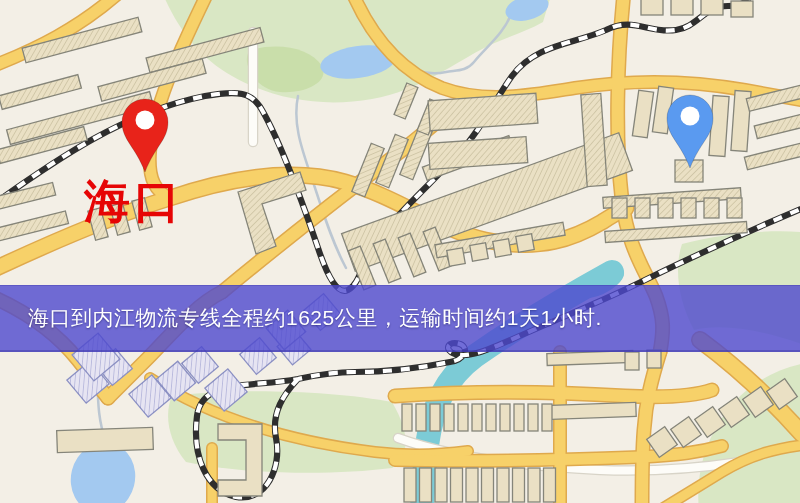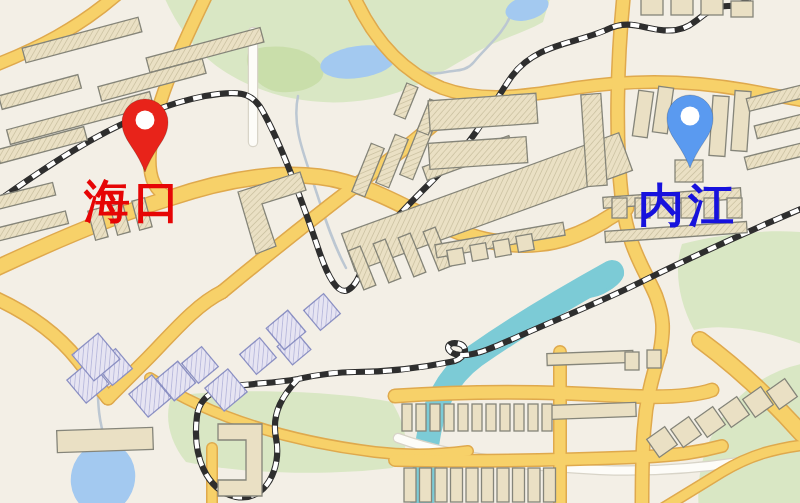--- a/index.html
+++ b/index.html
@@ -435,15 +435,17 @@
         </g>
         <g>
           <path d="M 690,168 C 680,142 667,136 667,118 A 23 23 0 1 1 713,118 C 713,136 700,142 690,168 Z" fill="#5a9af0" stroke="rgba(0,0,0,0.18)" stroke-width="1"></path>
           <circle cx="690" cy="116" r="9.5" fill="#ffffff"></circle>
         </g>
       </g>
     </svg>
 
   <div class="city-label" id="label-origin" style="left: 84px; top: 178px; color: rgb(230, 5, 5); font-size: 46px;">海口</div>
 
-  <div class="city-label" id="label-destination" style="left: 638px; top: 182px; color: rgb(23, 18, 221); font-size: 46px;">内江</div>
 
+  <div class="banner" id="route-banner" style="top: 285px; height: 67px; background: rgba(78, 72, 206, 0.8); padding-left: 28px; color: rgb(255, 255, 255);">
+    <span>海口到内江物流专线全程约1625公里，运输时间约1天1小时.</span>
+  </div>
 </div>
 
 </body></html>

